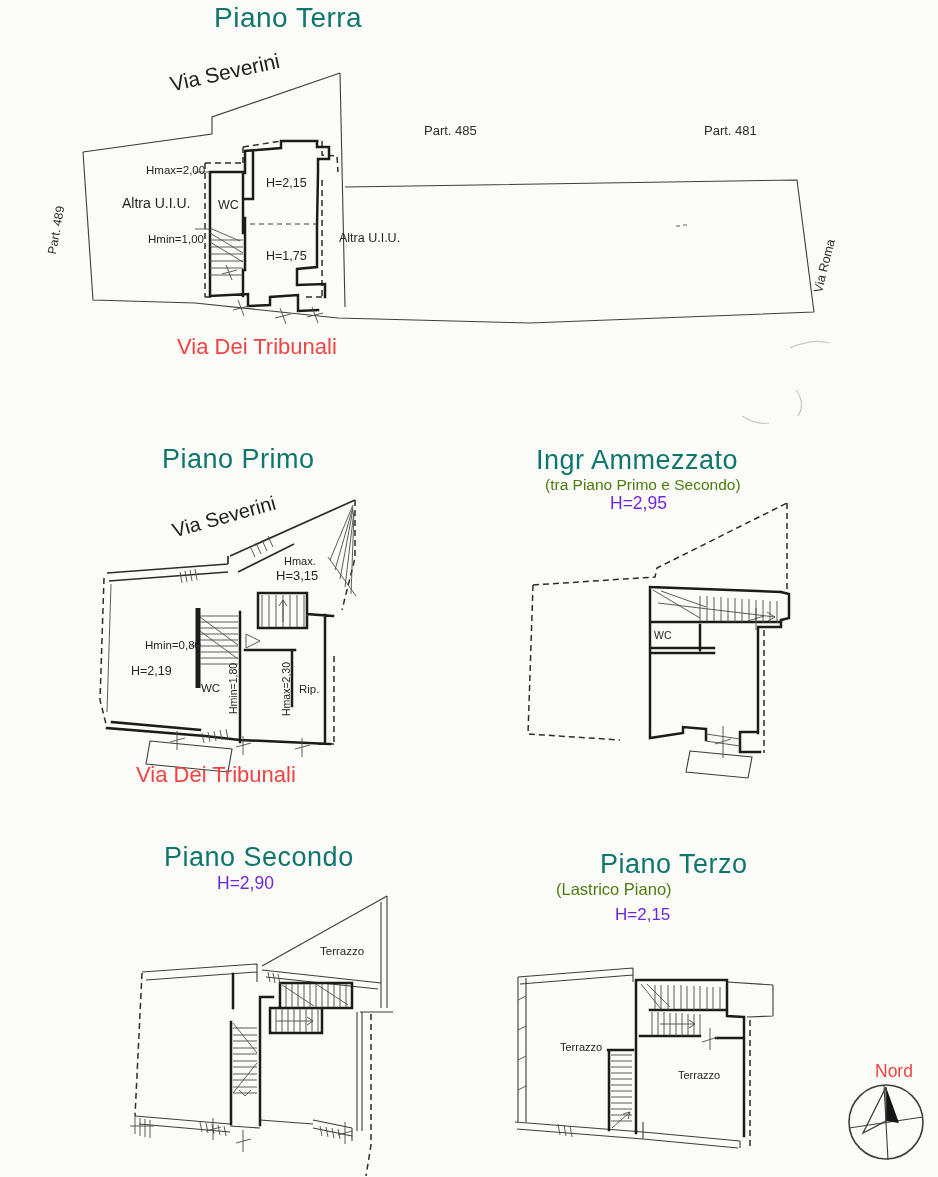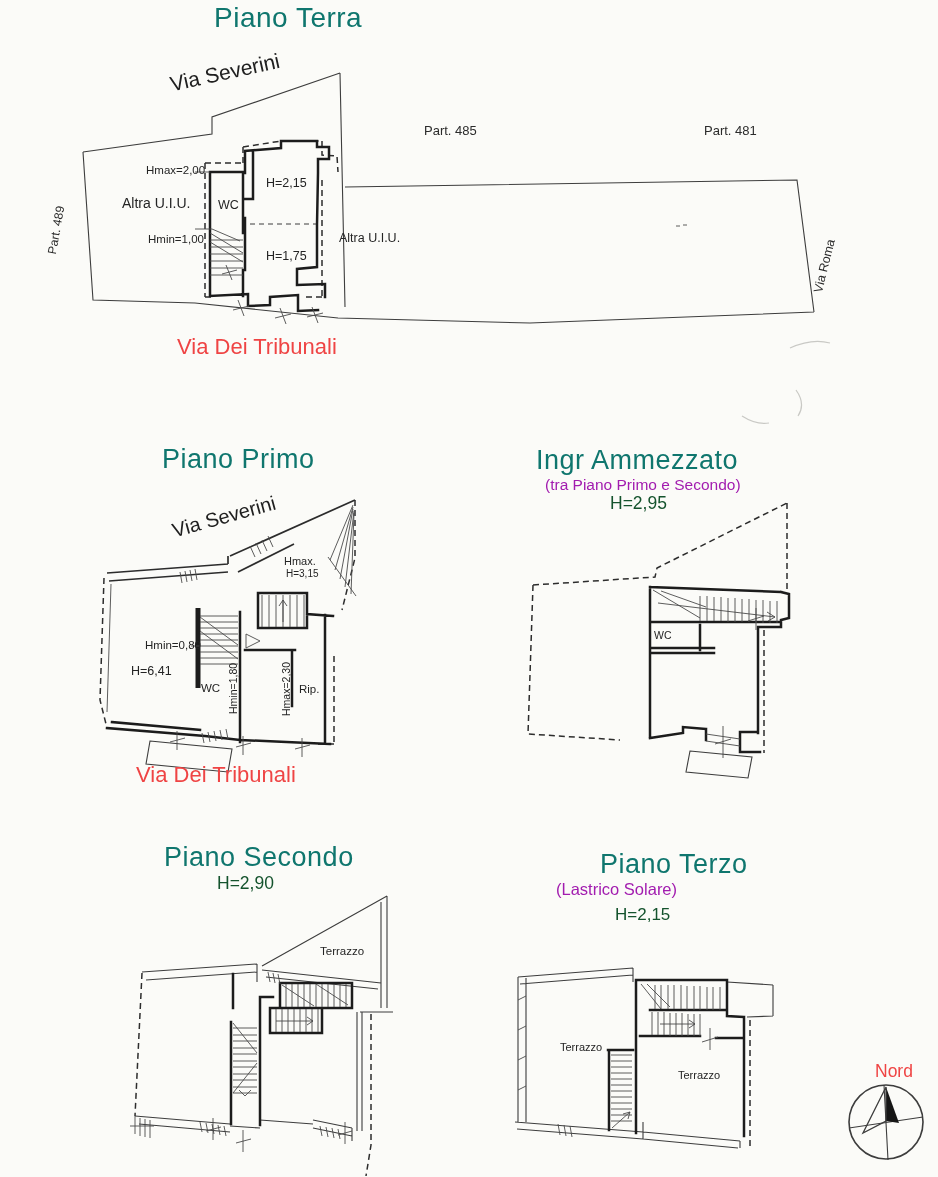--- a/index.html
+++ b/index.html
@@ -14,22 +14,22 @@
   .band{stroke:#2c2c2c;stroke-width:1.7;fill:none}
   .wall{stroke:#1c1c1c;stroke-width:2.5;fill:none;stroke-linecap:square}
   .slab{stroke:#1c1c1c;stroke-width:5;fill:none}
   .dash{stroke:#2d2d2d;stroke-width:1.5;fill:none;stroke-dasharray:6 4}
   .dashthin{stroke:#3d3d3d;stroke-width:1;fill:none;stroke-dasharray:5 4}
   .hair{stroke:#4b4b4b;stroke-width:.9;fill:none}
   .fillb{fill:#161616;stroke:none}
   .faint{stroke:#c9c9c5;stroke-width:1.2;fill:none}
   .lbl{position:absolute;white-space:nowrap;line-height:1;color:#ef4444;transform-origin:0 0}
   .title{font-size:27px;letter-spacing:.5px;color:#0f766e}
-  .sub{font-size:16px;color:#a21caf}
-  .hgt{font-size:17.5px;color:#14532d}
+  .sub{font-size:16px;color:#4d7c0f}
+  .hgt{font-size:17.5px;color:#6d28d9}
   .street{font-size:21px;color:#202020}
   .street2{font-size:20px;color:#202020}
   .parcel{font-size:13px;color:#2b2b2b}
   .room{font-size:12.5px;color:#242424}
   .small{font-size:11.5px;color:#242424}
   .tiny{font-size:10.5px;color:#242424}
 </style>
 </head>
 <body>
 
@@ -147,37 +147,37 @@
 <div class="lbl room" style="left:218px;top:199px">WC</div>
 <div class="lbl small" style="left:148px;top:234px">Hmin=1,00</div>
 <div class="lbl room" style="left:266px;top:177px">H=2,15</div>
 <div class="lbl room" style="left:266px;top:250px">H=1,75</div>
 <div class="lbl parcel" style="left:812px;top:291px;transform:rotate(-76deg);font-size:12.5px">Via Roma</div>
 <div class="lbl" style="left:177px;top:336px;font-size:22px">Via Dei Tribunali</div>
 
 <div class="lbl title" style="left:162px;top:446px">Piano Primo</div>
 <div class="lbl street2" style="left:170px;top:521px;transform:rotate(-15.5deg)">Via Severini</div>
 <div class="lbl small" style="left:284px;top:556px;font-size:11px">Hmax.</div>
-<div class="lbl small" style="left:286px;top:569px;font-size:10px">H=3,15</div>
+<div class="lbl small" style="left:276px;top:569px;font-size:13px">H=3,15</div>
 <div class="lbl small" style="left:145px;top:640px">Hmin=0,80</div>
-<div class="lbl room" style="left:131px;top:665px">H=6,41</div>
+<div class="lbl room" style="left:131px;top:665px">H=2,19</div>
 <div class="lbl small" style="left:201px;top:683px">WC</div>
 <div class="lbl tiny" style="left:228px;top:714px;transform:rotate(-90deg)">Hmin=1,80</div>
 <div class="lbl tiny" style="left:281px;top:716px;transform:rotate(-90deg)">Hmax=2,30</div>
 <div class="lbl small" style="left:299px;top:684px">Rip.</div>
 <div class="lbl" style="left:136px;top:764px;font-size:22px">Via Dei Tribunali</div>
 
 <div class="lbl title" style="left:536px;top:447px">Ingr Ammezzato</div>
 <div class="lbl sub" style="left:545px;top:477px;font-size:15.5px">(tra Piano Primo e Secondo)</div>
 <div class="lbl hgt" style="left:610px;top:495px">H=2,95</div>
 <div class="lbl tiny" style="left:654px;top:630px">WC</div>
 
 <div class="lbl title" style="left:164px;top:844px">Piano Secondo</div>
 <div class="lbl hgt" style="left:217px;top:875px">H=2,90</div>
 <div class="lbl small" style="left:320px;top:946px">Terrazzo</div>
 
 <div class="lbl title" style="left:600px;top:851px">Piano Terzo</div>
-<div class="lbl sub" style="left:556px;top:881px;font-size:16.5px">(Lastrico Solare)</div>
+<div class="lbl sub" style="left:556px;top:881px;font-size:16.5px">(Lastrico Piano)</div>
 <div class="lbl hgt" style="left:615px;top:906px;font-size:17px">H=2,15</div>
 <div class="lbl small" style="left:560px;top:1042px;font-size:11px">Terrazzo</div>
 <div class="lbl small" style="left:678px;top:1070px;font-size:11px">Terrazzo</div>
 
 <div class="lbl" style="left:875px;top:1063px;font-size:17.5px">Nord</div>
 
 </body></html>

